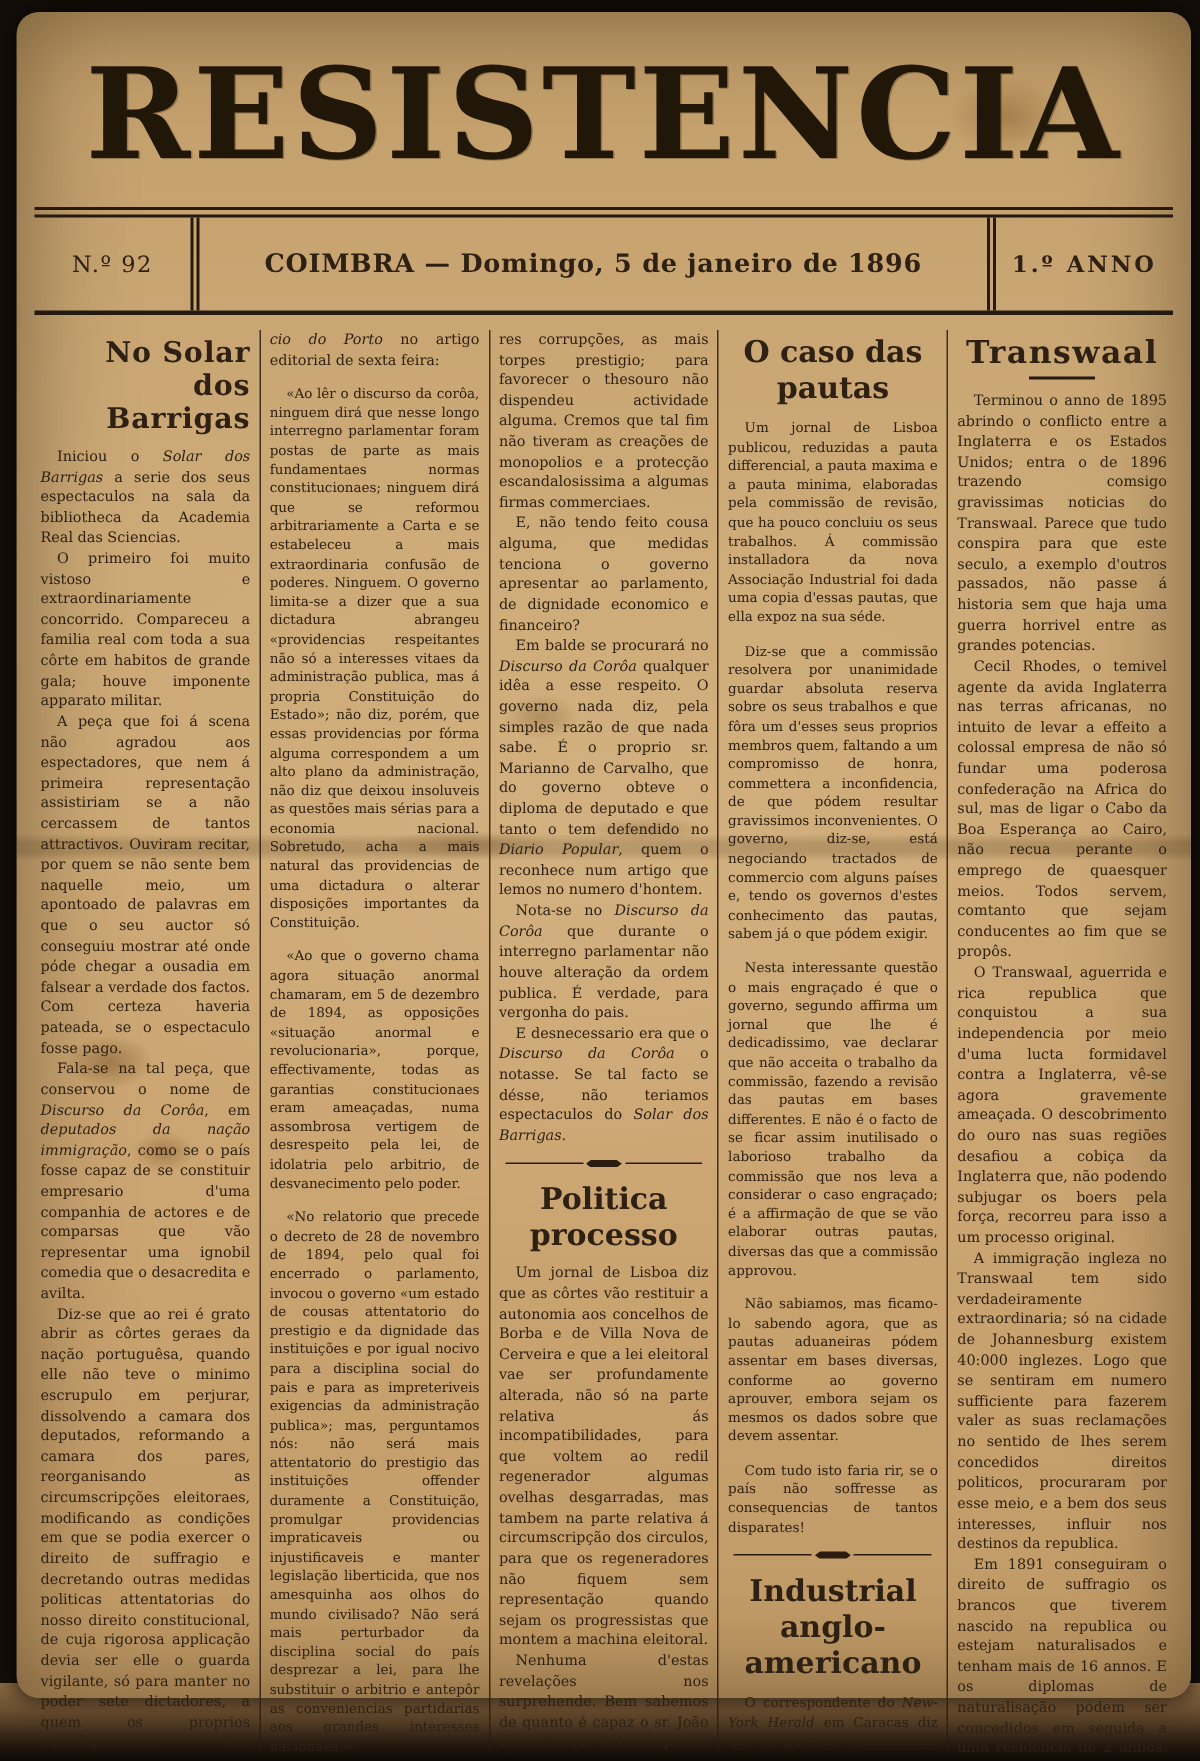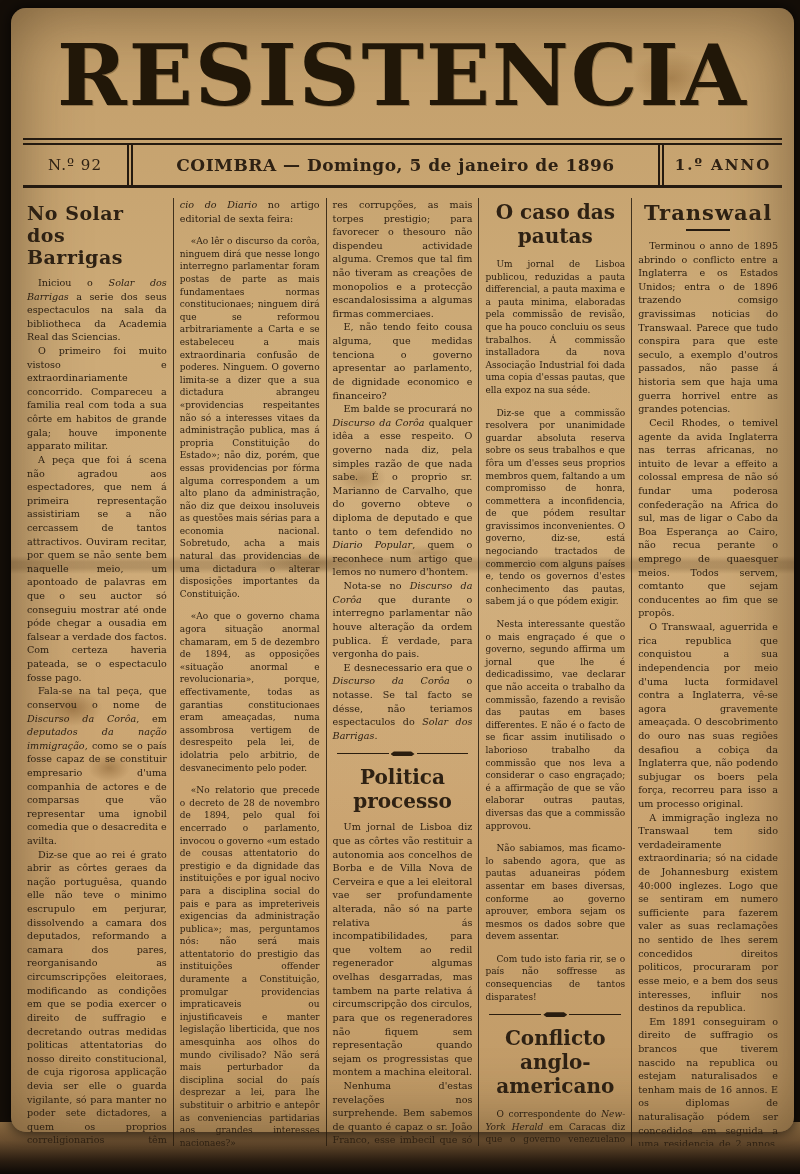--- a/index.html
+++ b/index.html
@@ -34,29 +34,29 @@
     font-size:84px;line-height:1;font-weight:bold;
     letter-spacing:2px;color:#211708;
     text-shadow:1px 1px 0 rgba(70,48,20,.35);
     font-family:"DejaVu Serif","Liberation Serif",serif;
   }
   .dateline-wrap{margin:20px 12px 0;}
   .rule-thin{height:2px;background:#241a10;}
   .rule-thin.gap{margin-bottom:3px;}
   .rule-thick{height:3px;background:#241a10;}
   .dateline{display:flex;align-items:stretch;}
-  .dl-cell{display:flex;align-items:center;justify-content:center;padding:10px 6px;white-space:nowrap;}
+  .dl-cell{display:flex;align-items:center;justify-content:center;padding:21px 6px;white-space:nowrap;}
   .dl-issue{width:92px;font-size:15px;letter-spacing:1px;}
   .dl-center{flex:1;font-weight:bold;font-size:17px;letter-spacing:.5px;}
   .dl-year{width:106px;font-weight:bold;font-size:15px;letter-spacing:2px;}
   .dl-sep{width:2px;border-left:2px solid #241a10;border-right:2px solid #241a10;}
   .content{display:flex;padding:10px 10px 0;height:948px;}
   .col{flex:1 1 0;padding:0 6px;overflow:hidden;}
   .col + .col{border-left:1px solid rgba(40,28,14,.85);}
-  .headline-lg{font-size:19px;font-weight:bold;text-align:left;margin:4px 0 8px;letter-spacing:.5px;}
+  .headline-lg{font-size:19px;font-weight:bold;text-align:right;margin:4px 0 8px;letter-spacing:.5px;}
   .headline-xl{font-size:21px;font-weight:bold;text-align:center;margin:2px 0 4px;letter-spacing:1px;}
   .headline{font-size:20px;font-weight:bold;text-align:center;margin:2px 0 7px;}
   .para{font-size:9.6px;line-height:1.42;text-align:justify;text-indent:11px;margin:0;}
   .para.flush{text-indent:0;}
   .para.quote,.para.small{font-size:9px;line-height:1.4;margin-top:10px;}
   .divider{display:flex;align-items:center;margin:9px 4px;}
   .divider .line{flex:1;border-top:1px solid #2a1d0f;}
   .divider .gem{width:24px;height:5px;background:#2a1d0f;margin:0 2px;
     clip-path:polygon(0 50%,14% 0,86% 0,100% 50%,86% 100%,14% 100%);}
   .rule-short{width:44px;border-top:2px solid #241a10;margin:0 auto 8px;}
@@ -86,21 +86,21 @@
   <div class="content">
     <div class="col">
         <h3 class="headline-lg">No Solar dos Barrigas</h3>
         <p class="para">Iniciou o <i>Solar dos Barrigas</i> a serie dos seus espectaculos na sala da bibliotheca da Academia Real das Sciencias.</p>
         <p class="para">O primeiro foi muito vistoso e extraordinariamente concorrido. Compareceu a familia real com toda a sua côrte em habitos de grande gala; houve imponente apparato militar.</p>
         <p class="para">A peça que foi á scena não agradou aos espectadores, que nem á primeira representação assistiriam se a não cercassem de tantos attractivos. Ouviram recitar, por quem se não sente bem naquelle meio, um apontoado de palavras em que o seu auctor só conseguiu mostrar até onde póde chegar a ousadia em falsear a verdade dos factos. Com certeza haveria pateada, se o espectaculo fosse pago.</p>
         <p class="para">Fala-se na tal peça, que conservou o nome de <i>Discurso da Corôa</i>, em <i>deputados da nação immigração</i>, como se o país fosse capaz de se constituir empresario d'uma companhia de actores e de comparsas que vão representar uma ignobil comedia que o desacredita e avilta.</p>
         <p class="para">Diz-se que ao rei é grato abrir as côrtes geraes da nação portuguêsa, quando elle não teve o minimo escrupulo em perjurar, dissolvendo a camara dos deputados, reformando a camara dos pares, reorganisando as circumscripções eleitoraes, modificando as condições em que se podia exercer o direito de suffragio e decretando outras medidas politicas attentatorias do nosso direito constitucional, de cuja rigorosa applicação devia ser elle o guarda vigilante, só para manter no poder sete dictadores, a quem os proprios correligionarios têm chamado bandidos.</p>
       </div>
     <div class="col">
-        <p class="para flush"><i>cio do Diario</i> no artigo editorial de sexta feira:</p>
+        <p class="para flush"><i>cio do Porto</i> no artigo editorial de sexta feira:</p>
         <p class="para quote">«Ao lêr o discurso da corôa, ninguem dirá que nesse longo interregno parlamentar foram postas de parte as mais fundamentaes normas constitucionaes; ninguem dirá que se reformou arbitrariamente a Carta e se estabeleceu a mais extraordinaria confusão de poderes. Ninguem. O governo limita-se a dizer que a sua dictadura abrangeu «providencias respeitantes não só a interesses vitaes da administração publica, mas á propria Constituição do Estado»; não diz, porém, que essas providencias por fórma alguma correspondem a um alto plano da administração, não diz que deixou insoluveis as questões mais sérias para a economia nacional. Sobretudo, acha a mais natural das providencias de uma dictadura o alterar disposições importantes da Constituição.</p>
         <p class="para quote">«Ao que o governo chama agora situação anormal chamaram, em 5 de dezembro de 1894, as opposições «situação anormal e revolucionaria», porque, effectivamente, todas as garantias constitucionaes eram ameaçadas, numa assombrosa vertigem de desrespeito pela lei, de idolatria pelo arbitrio, de desvanecimento pelo poder.</p>
         <p class="para quote">«No relatorio que precede o decreto de 28 de novembro de 1894, pelo qual foi encerrado o parlamento, invocou o governo «um estado de cousas attentatorio do prestigio e da dignidade das instituições e por igual nocivo para a disciplina social do pais e para as impreteriveis exigencias da administração publica»; mas, perguntamos nós: não será mais attentatorio do prestigio das instituições offender duramente a Constituição, promulgar providencias impraticaveis ou injustificaveis e manter legislação liberticida, que nos amesquinha aos olhos do mundo civilisado? Não será mais perturbador da disciplina social do país desprezar a lei, para lhe substituir o arbitrio e antepôr as conveniencias partidarias aos grandes interesses nacionaes?»</p>
         <p class="para">Depois de tão sensatas como justificadas considerações, ninguem deixará de crer sincero o rei quando disse:</p>
       </div>
     <div class="col">
         <p class="para flush">res corrupções, as mais torpes prestigio; para favorecer o thesouro não dispendeu actividade alguma. Cremos que tal fim não tiveram as creações de monopolios e a protecção escandalosissima a algumas firmas commerciaes.</p>
         <p class="para">E, não tendo feito cousa alguma, que medidas tenciona o governo apresentar ao parlamento, de dignidade economico e financeiro?</p>
         <p class="para">Em balde se procurará no <i>Discurso da Corôa</i> qualquer idêa a esse respeito. O governo nada diz, pela simples razão de que nada sabe. É o proprio sr. Marianno de Carvalho, que do governo obteve o diploma de deputado e que tanto o tem defendido no <i>Diario Popular</i>, quem o reconhece num artigo que lemos no numero d'hontem.</p>
         <p class="para">Nota-se no <i>Discurso da Corôa</i> que durante o interregno parlamentar não houve alteração da ordem publica. É verdade, para vergonha do pais.</p>
@@ -119,21 +119,21 @@
         <p class="para small">Um jornal de Lisboa publicou, reduzidas a pauta differencial, a pauta maxima e a pauta minima, elaboradas pela commissão de revisão, que ha pouco concluiu os seus trabalhos. Á commissão installadora da nova Associação Industrial foi dada uma copia d'essas pautas, que ella expoz na sua séde.</p>
         <p class="para small">Diz-se que a commissão resolvera por unanimidade guardar absoluta reserva sobre os seus trabalhos e que fôra um d'esses seus proprios membros quem, faltando a um compromisso de honra, commettera a inconfidencia, de que pódem resultar gravissimos inconvenientes. O governo, diz-se, está negociando tractados de commercio com alguns países e, tendo os governos d'estes conhecimento das pautas, sabem já o que pódem exigir.</p>
         <p class="para small">Nesta interessante questão o mais engraçado é que o governo, segundo affirma um jornal que lhe é dedicadissimo, vae declarar que não acceita o trabalho da commissão, fazendo a revisão das pautas em bases differentes. E não é o facto de se ficar assim inutilisado o laborioso trabalho da commissão que nos leva a considerar o caso engraçado; é a affirmação de que se vão elaborar outras pautas, diversas das que a commissão approvou.</p>
         <p class="para small">Não sabiamos, mas ficamo-lo sabendo agora, que as pautas aduaneiras pódem assentar em bases diversas, conforme ao governo aprouver, embora sejam os mesmos os dados sobre que devem assentar.</p>
         <p class="para small">Com tudo isto faria rir, se o país não soffresse as consequencias de tantos disparates!</p>
         <div class="divider">
           <span class="line"></span>
           <span class="gem"></span>
           <span class="line"></span>
         </div>
-        <h3 class="headline">Conflicto anglo-americano</h3>
+        <h3 class="headline">Industrial anglo-americano</h3>
         <p class="para small">O correspondente do <i>New-York Herald</i> em Caracas diz que o governo venezuelano publicou um decreto, que indica bem quanto é grave o estado da questão. Por esse decreto passam a servir, immediatamente, no exercito, todos os cidadãos que tenham mais de 18 annos e menos de 50, sendo punidos com multa e prisão os que se negarem a cumprir essas ordens.</p>
       </div>
     <div class="col">
         <h3 class="headline-xl">Transwaal</h3>
         <div class="rule-short"></div>
         <p class="para">Terminou o anno de 1895 abrindo o conflicto entre a Inglaterra e os Estados Unidos; entra o de 1896 trazendo comsigo gravissimas noticias do Transwaal. Parece que tudo conspira para que este seculo, a exemplo d'outros passados, não passe á historia sem que haja uma guerra horrivel entre as grandes potencias.</p>
         <p class="para">Cecil Rhodes, o temivel agente da avida Inglaterra nas terras africanas, no intuito de levar a effeito a colossal empresa de não só fundar uma poderosa confederação na Africa do sul, mas de ligar o Cabo da Boa Esperança ao Cairo, não recua perante o emprego de quaesquer meios. Todos servem, comtanto que sejam conducentes ao fim que se propôs.</p>
         <p class="para">O Transwaal, aguerrida e rica republica que conquistou a sua independencia por meio d'uma lucta formidavel contra a Inglaterra, vê-se agora gravemente ameaçada. O descobrimento do ouro nas suas regiões desafiou a cobiça da Inglaterra que, não podendo subjugar os boers pela força, recorreu para isso a um processo original.</p>
         <p class="para">A immigração ingleza no Transwaal tem sido verdadeiramente extraordinaria; só na cidade de Johannesburg existem 40:000 inglezes. Logo que se sentiram em numero sufficiente para fazerem valer as suas reclamações no sentido de lhes serem concedidos direitos politicos, procuraram por esse meio, e a bem dos seus interesses, influir nos destinos da republica.</p>
         <p class="para">Em 1891 conseguiram o direito de suffragio os brancos que tiverem nascido na republica ou estejam naturalisados e tenham mais de 16 annos. E os diplomas de naturalisação pódem ser concedidos em seguida a uma residencia de 2 annos, havendo-se pago contribuições durante esse periodo e contando-se 21 annos d'edade. Mediante esta concessão, contra a qual luctaram os burghers, os residentes pódem crear verdadeiras difficuldades ao Transwaal, comprometter até á sua autonomia, sob as apparencias de uma lucta civil, e talvez pense por esse meio a Inglaterra obter a annexação do Transwaal, mostrando-se desinteressada no assumpto!</p>

